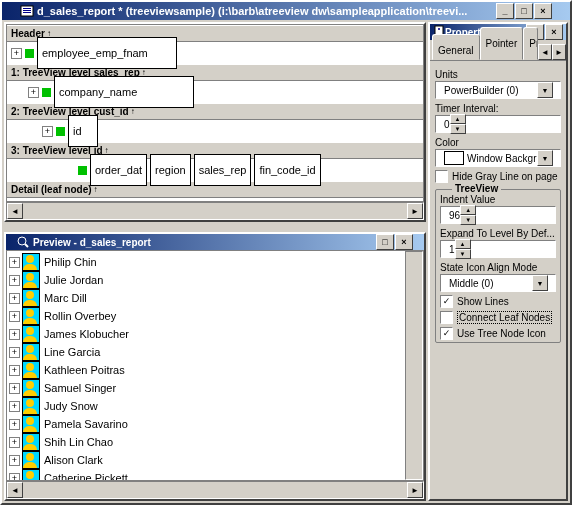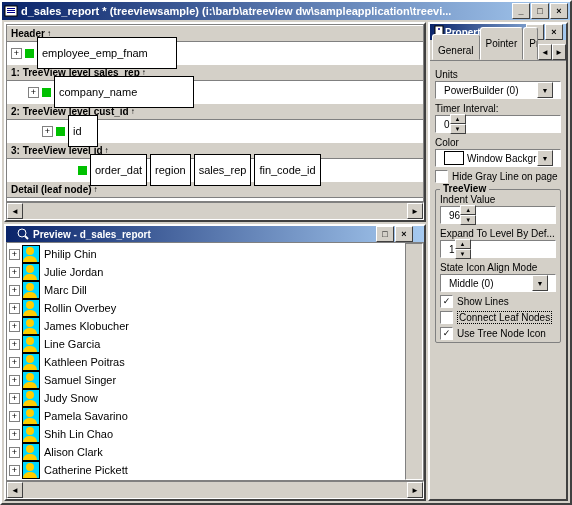--- a/index.html
+++ b/index.html
@@ -1,23 +1,23 @@
 <!DOCTYPE html>
 <html><head>
 <meta charset="utf-8">
 <style>
 html,body{margin:0;padding:0;font-family:Tahoma,Arial,sans-serif;font-size:11px;background:#d4d0c8;overflow:hidden}
 .window{border:2px solid #d4d0c8;border-top-color:#fff;border-left-color:#fff;border-right-color:#404040;border-bottom-color:#404040;width:568px;height:501px;position:relative;background:#d4d0c8;display:flex;flex-direction:column}
-.titlebar{background:linear-gradient(to right,#0a246a,#a6caf0);color:#fff;height:18px;display:flex;align-items:center;padding:0 2px;font-weight:bold}
+.titlebar{background:linear-gradient(to right,#0a246a,#a6caf0);color:#fff;height:18px;display:flex;align-items:center;padding:0 18px;font-weight:bold}
 .titlebar .icon{width:14px;height:14px;margin-right:3px;display:inline-flex;align-items:center;justify-content:center}
 .titlebar .title{flex:1;white-space:nowrap;overflow:hidden}
 .winbtns{display:flex;gap:1px}
 .winbtn{width:16px;height:14px;background:#d4d0c8;border:1px solid;border-color:#fff #404040 #404040 #fff;font-size:9px;display:flex;align-items:center;justify-content:center;color:#000;font-family:Marlett,Arial;cursor:default}
 .content{flex:1;display:flex;position:relative;overflow:hidden}
-.left{flex:1;display:flex;flex-direction:column;min-width:0;margin:2px;gap:2px}
+.left{flex:1;display:flex;flex-direction:column;min-width:0;margin:2px;gap:10px}
 .right{width:140px;display:flex;flex-direction:column;margin:2px 2px 2px 0}
 .panel{border:2px solid;border-color:#fff #404040 #404040 #fff;background:#d4d0c8;display:flex;flex-direction:column}
 .designpane{height:196px;display:flex;flex-direction:column}
 .designbody{flex:1;background:#fff;border:1px solid #808080;margin:0;overflow:hidden;position:relative}
 .band{background:#d4d0c8;border-bottom:1px solid #808080;border-top:1px solid #fff;padding:1px 4px;font-weight:bold;font-size:10px;display:flex;align-items:center;height:13px}
 .band .arrow{margin-left:2px;font-size:8px}
 .fieldrow{background:#fff;padding:2px 4px;display:flex;align-items:center;gap:3px;height:18px}
 .expbox{width:9px;height:9px;border:1px solid #808080;background:#fff;display:flex;align-items:center;justify-content:center;font-size:9px;line-height:1;cursor:default}
 .greenbox{width:9px;height:9px;background:#00c000}
 .fieldlabel{border:1px solid #000;padding:8px 4px;background:#fff;height:14px;display:flex;align-items:center;min-width:60px}
@@ -46,21 +46,21 @@
 .propinput{width:100%;border:1px solid;border-color:#808080 #fff #fff #808080;background:#fff;height:18px;display:flex;align-items:center;padding:0 8px;box-sizing:border-box;font-size:10px}
 .dropdown{display:flex}
 .dropdown .val{flex:1;overflow:hidden;white-space:nowrap}
 .ddbtn{width:14px;height:14px;background:#d4d0c8;border:1px solid;border-color:#fff #404040 #404040 #fff;font-size:7px;display:flex;align-items:center;justify-content:center;margin:-1px -1px -1px 0}
 .spinner{display:flex}
 .spinbtns{display:flex;flex-direction:column;margin:-1px -1px -1px 0}
 .spinbtn{width:14px;height:8px;background:#d4d0c8;border:1px solid;border-color:#fff #404040 #404040 #fff;font-size:6px;display:flex;align-items:center;justify-content:center;line-height:1}
 .chk{display:flex;align-items:center;gap:4px;margin-top:3px}
 .chkbox{width:11px;height:11px;border:1px solid;border-color:#808080 #fff #fff #808080;background:#fff;display:flex;align-items:center;justify-content:center;font-size:9px;line-height:1}
 .section{border:1px solid #808080;border-radius:2px;padding:4px 4px 2px;margin-top:6px;position:relative}
-.section .leg{position:absolute;top:-7px;left:4px;background:#d4d0c8;padding:0 3px;font-weight:bold;font-size:10px}
+.section .leg{position:absolute;top:-7px;left:16px;background:#d4d0c8;padding:0 3px;font-weight:bold;font-size:10px}
 .colorsw{width:18px;height:12px;border:1px solid #000;background:#fff;margin-right:3px}
 .tabnav{margin-left:auto;display:flex;gap:0}
 .tabnavbtn{width:12px;height:14px;font-size:8px;display:flex;align-items:center;justify-content:center;border:1px solid;border-color:#fff #404040 #404040 #fff;background:#d4d0c8}
 .dotted{border:1px dotted #000;padding:0 1px}
 .indent1{margin-left:14px}
 .indent2{margin-left:28px}
 .indent4{margin-left:64px}
 </style>
 </head>
 <body>

